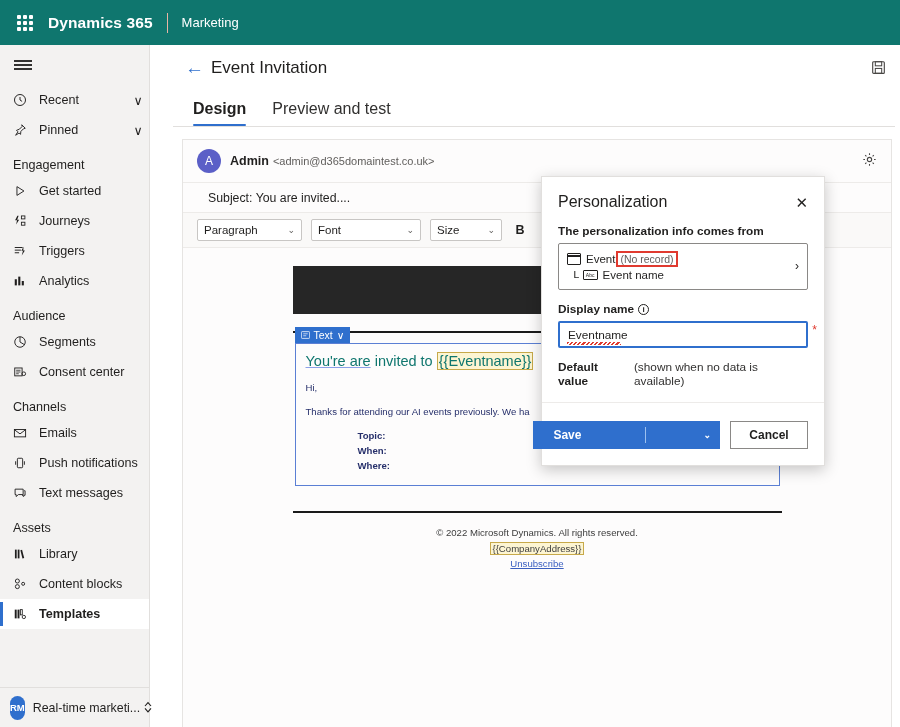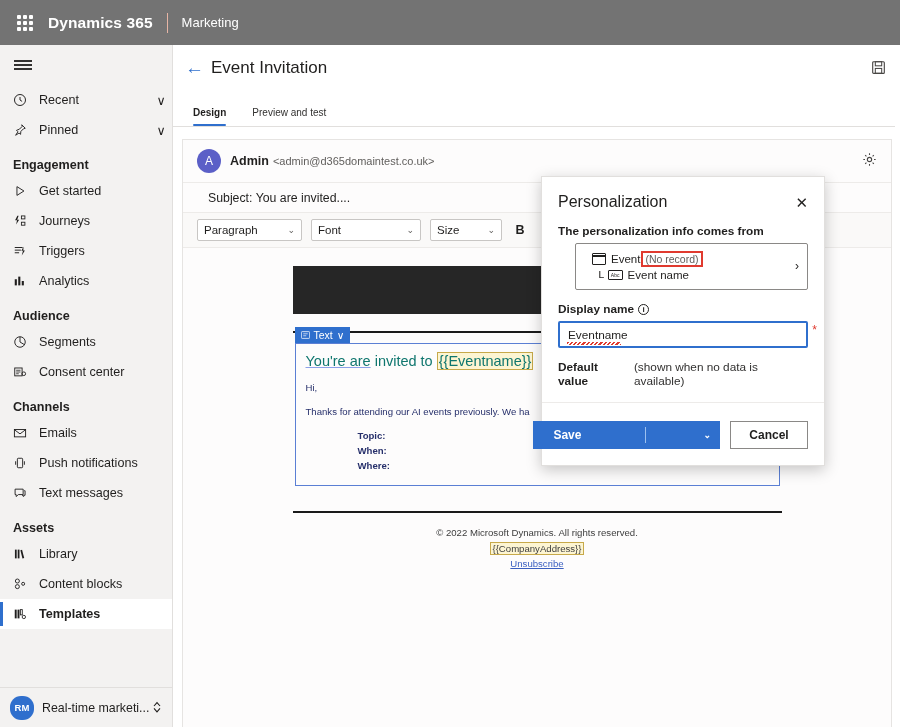--- a/index.html
+++ b/index.html
@@ -7,51 +7,51 @@
     width: 900px; height: 727px;
     font-family: "Liberation Sans", sans-serif;
     background: #ffffff;
     overflow: hidden;
   }
   #app { position: relative; width: 900px; height: 727px; background:#fff; }
 
   
   .topbar {
     position: absolute; left:0; top:0; width:900px; height:45px;
-    background:#737373; display:flex; align-items:center; color:#fff;
+    background:#0f766e; display:flex; align-items:center; color:#fff;
   }
   .waffle { width:34px; margin-left:8px; display:flex; justify-content:center; }
   .waffle-grid { display:grid; grid-template-columns:repeat(3,4px); grid-template-rows:repeat(3,4px); gap:2px; }
   .waffle-grid i { display:block; width:4px; height:4px; background:#fff; border-radius:1px; }
   .brand { font-size:15.5px; font-weight:bold; letter-spacing:.1px; margin-left:6px; }
   .brand-sep { width:1px; height:20px; background:#e7b5a5; margin:0 14px; }
   .app-name { font-size:13px; }
 
   
   .sidebar {
-    position:absolute; left:0; top:45px; width:173px; height:682px;
+    position:absolute; left:0; top:45px; width:150px; height:682px;
     background:#f3f2f1; border-right:1px solid #e1dfdd;
     display:flex; flex-direction:column;
   }
   .hamburger { height:40px; display:flex; align-items:center; padding-left:14px; cursor:pointer; }
   .hamburger span { display:block; width:18px; height:1.6px; background:#323130; margin:2.4px 0; }
   .nav-scroll { flex:1; overflow:hidden; }
   .nav-item {
     display:flex; align-items:center; height:30px; padding-left:13px; cursor:pointer;
     font-size:12.6px; color:#201f1e; position:relative;
   }
   .nav-item .ico { width:26px; flex:0 0 26px; display:flex; align-items:center; color:#201f1e; }
   .nav-item .lbl { flex:1; white-space:nowrap; overflow:hidden; }
   .nav-item .chev { width:22px; display:flex; justify-content:center; color:#201f1e; }
   .nav-item.selected { background:#ffffff; font-weight:bold; }
   .nav-item.selected::before {
     content:""; position:absolute; left:0; top:3px; bottom:3px; width:3px; background:#2f6fcd;
   }
   .nav-group {
-    font-size:12.6px; font-weight:bold; color:#201f1e;
+    font-size:12.6px; font-weight:normal; color:#201f1e;
     padding:13px 0 4px 13px;
   }
   .env-switch {
     height:40px; border-top:1px solid #e1dfdd; display:flex; align-items:center;
     padding-left:10px; cursor:pointer; background:#f3f2f1;
   }
   .rm-badge {
     width:24px; height:24px; background:#2f6fcd; color:#fff; border-radius:11px;
     font-size:9.5px; font-weight:bold; display:flex; align-items:center; justify-content:center;
   }
@@ -60,21 +60,21 @@
 
   
   .main { position:absolute; left:173px; top:45px; width:727px; height:682px; background:#fff; }
   .page-head { height:45px; display:flex; align-items:center; padding:0 14px 0 12px; }
   .back-arrow { font-size:19px; color:#2f6fcd; cursor:pointer; width:26px; }
   .page-title { font-size:17px; color:#201f1e; }
   .head-actions { margin-left:auto; display:flex; align-items:center; gap:12px; }
   .icon-btn { cursor:pointer; color:#484644; display:flex; }
 
   .tabs { height:37px; display:flex; align-items:flex-end; padding-left:12px; border-bottom:1px solid #e1dfdd; }
-  .tab { font-size:10px; color:#323130; padding:0 8px 8px 8px; margin-right:10px; cursor:pointer; position:relative; }
+  .tab { font-size:16px; color:#323130; padding:0 8px 8px 8px; margin-right:10px; cursor:pointer; position:relative; }
   .tab.active { font-weight:bold; color:#201f1e; }
   .tab.active::after {
     content:""; position:absolute; left:8px; right:8px; bottom:0; height:2.5px; background:#2f6fcd; border-radius:2px;
   }
 
   .canvas { position:relative; padding:12px 8px 0 9px; height:645px; }
   .email-card {
     position:relative; border:1px solid #e6e4e2; background:#fdfcfc; height:631px; overflow:hidden;
   }
   .from-row { display:flex; align-items:center; height:42px; padding-left:14px; }
@@ -150,22 +150,22 @@
     background:#fff; border:1px solid #e1dfdd;
     box-shadow:0 4px 14px rgba(0,0,0,.22); z-index:40;
   }
   .dlg-head { display:flex; align-items:flex-start; padding:16px 14px 0 16px; }
   .dlg-title { font-size:16px; color:#201f1e; }
   .dlg-close { margin-left:auto; font-size:15px; color:#201f1e; cursor:pointer; line-height:1; padding:2px 2px; }
   .dlg-body { padding:12px 16px 0 16px; }
   .dlg-label { font-size:11.8px; font-weight:bold; color:#201f1e; margin-bottom:5px; display:flex; align-items:center; gap:4px; }
   .dlg-label .norm { font-weight:normal; color:#323130; }
   .source-box {
-    border:1px solid #8a8886; border-radius:2px; padding:7px 8px 8px 16px;
-    display:flex; align-items:center; cursor:pointer; background:#fff;margin-left:17px;
+    border:1px solid #8a8886; border-radius:2px; padding:7px 8px 8px 8px;
+    display:flex; align-items:center; cursor:pointer; background:#fff;
   }
   .src-lines { flex:1; }
   .src-row1 { display:flex; align-items:center; font-size:11.5px; color:#201f1e; }
   .src-row2 { display:flex; align-items:center; font-size:11.5px; color:#201f1e; margin-top:2px; padding-left:6px; }
   .norecord {
     color:#605e5c; font-size:10.5px; border:2px solid #e03a2f; padding:0 2px; margin-left:1px;
   }
   .cal-ico { width:14px; height:12px; border:1.4px solid #201f1e; border-radius:1px; position:relative; margin-right:5px; }
   .cal-ico::before { content:""; position:absolute; left:-1.4px; right:-1.4px; top:1px; height:1.6px; background:#201f1e; }
   .elbow { font-family:"Liberation Mono", monospace; font-size:11px; color:#201f1e; margin-right:3px; }

